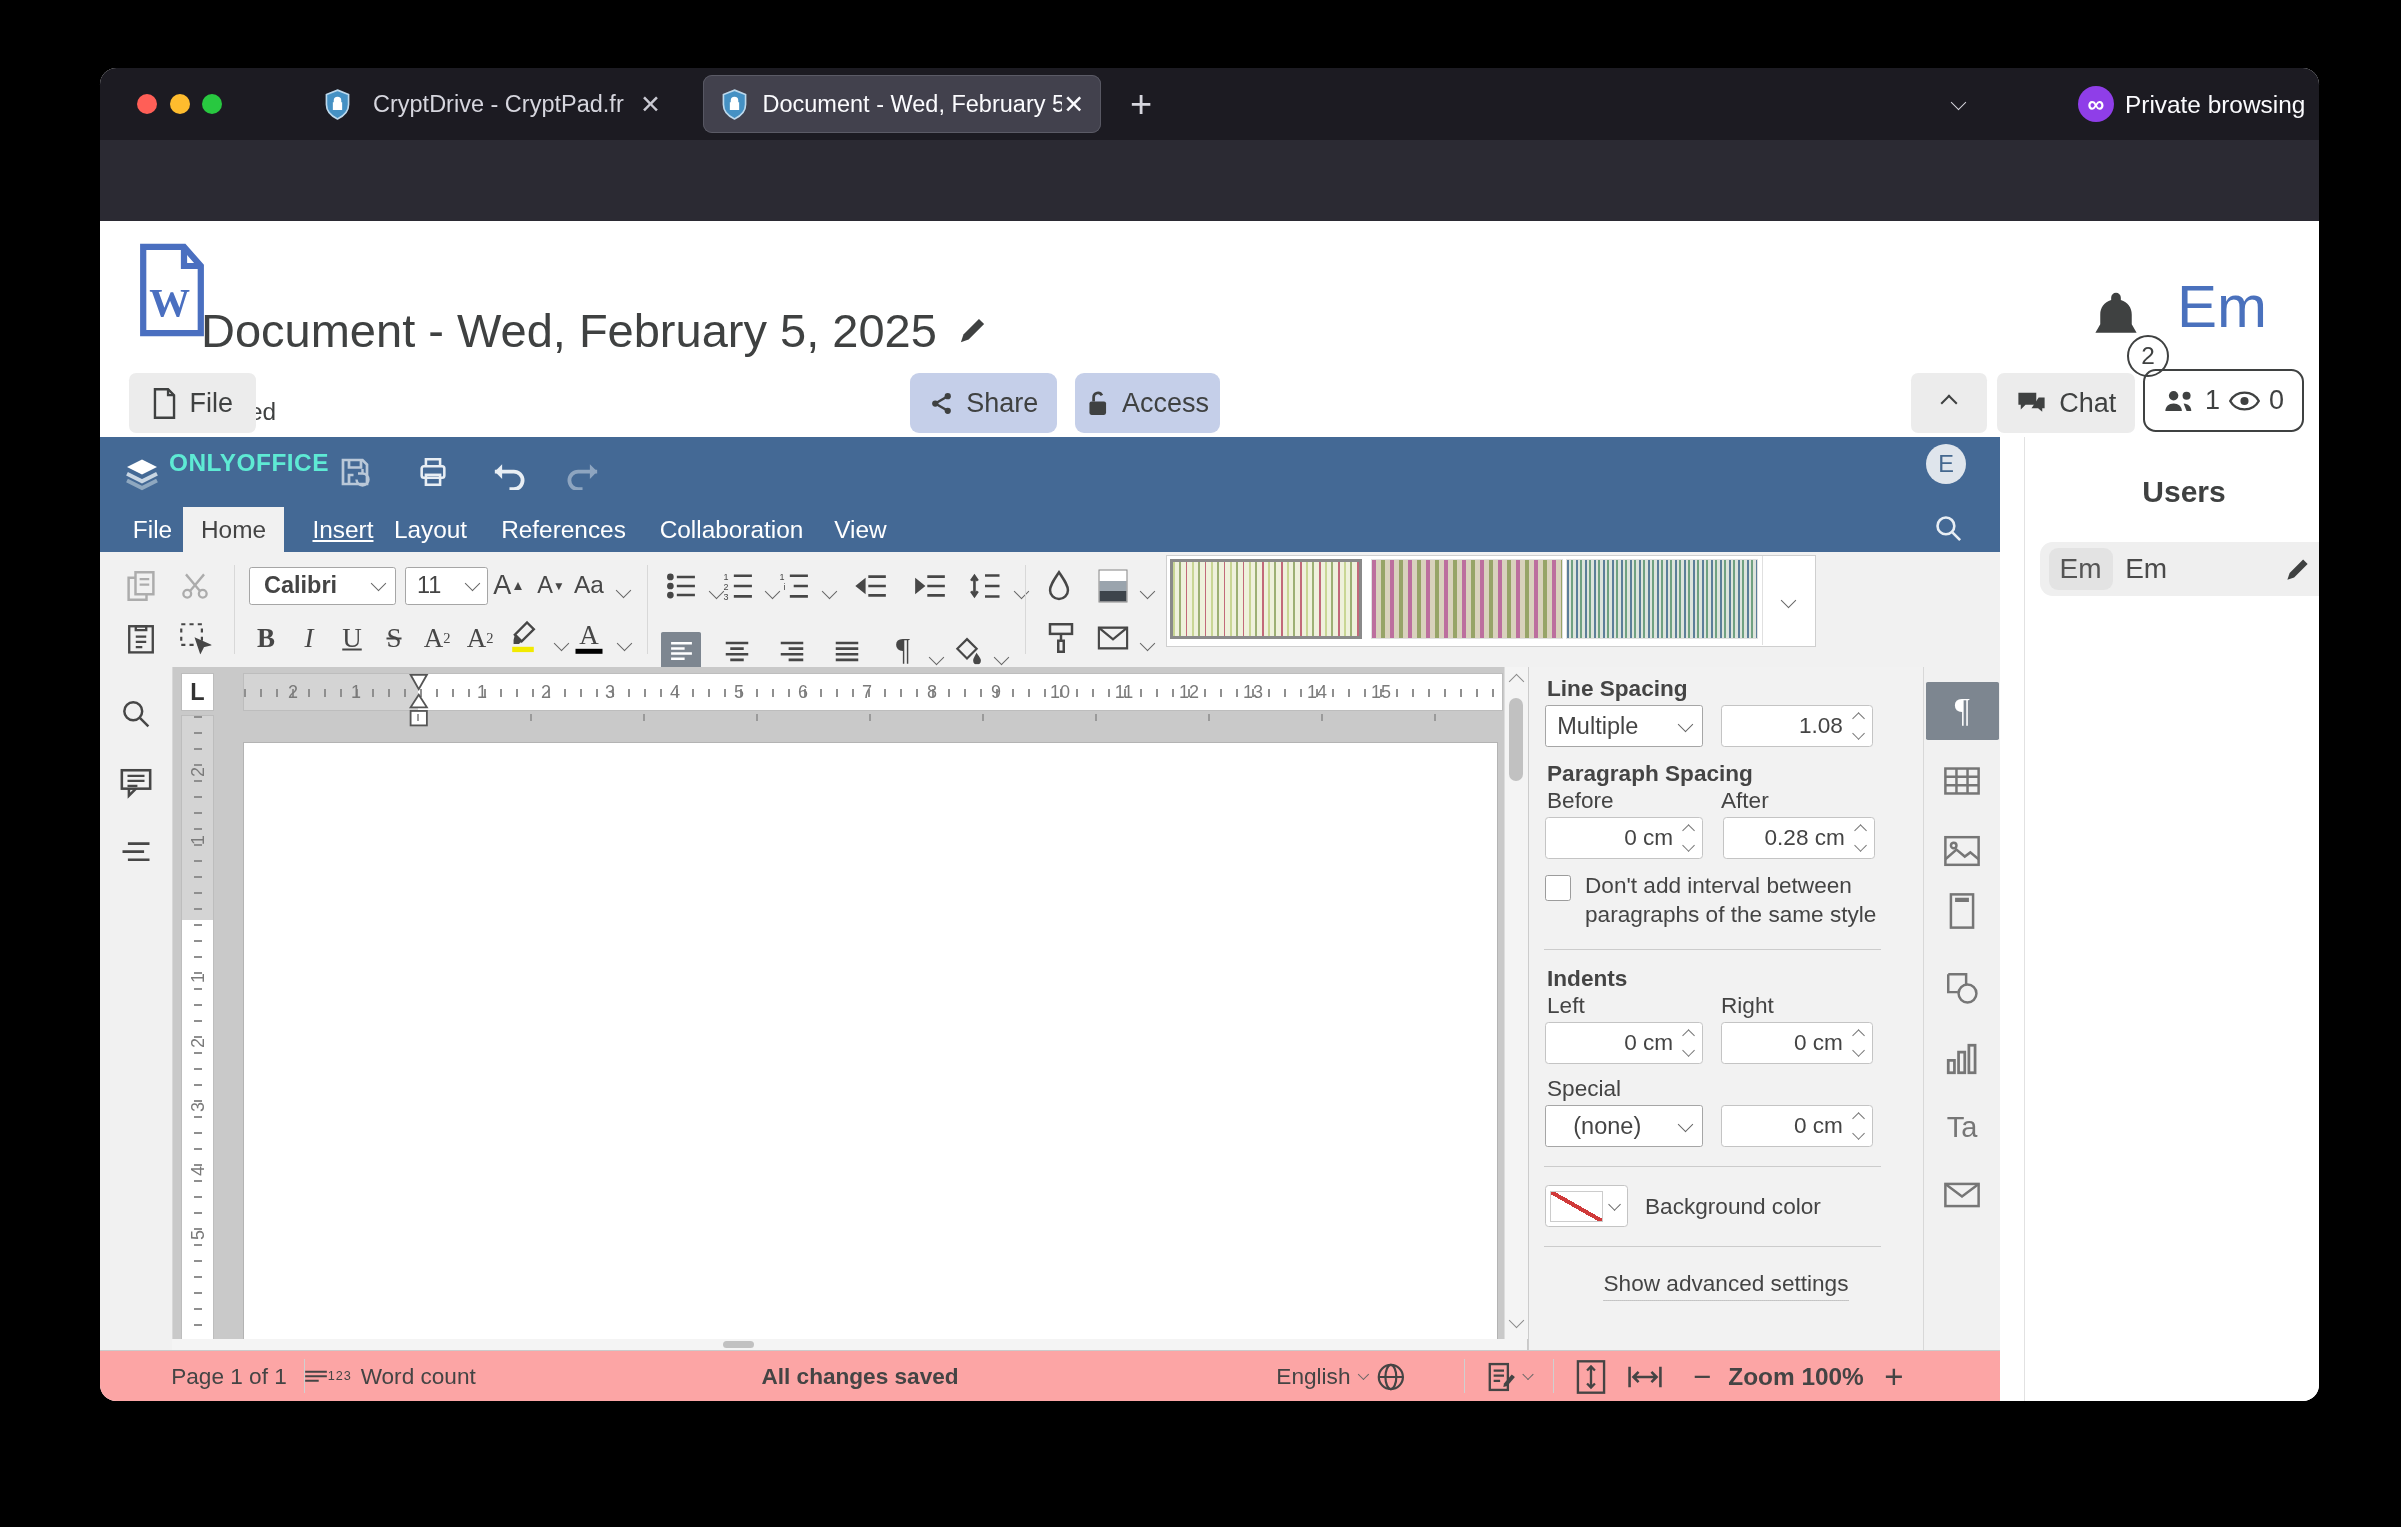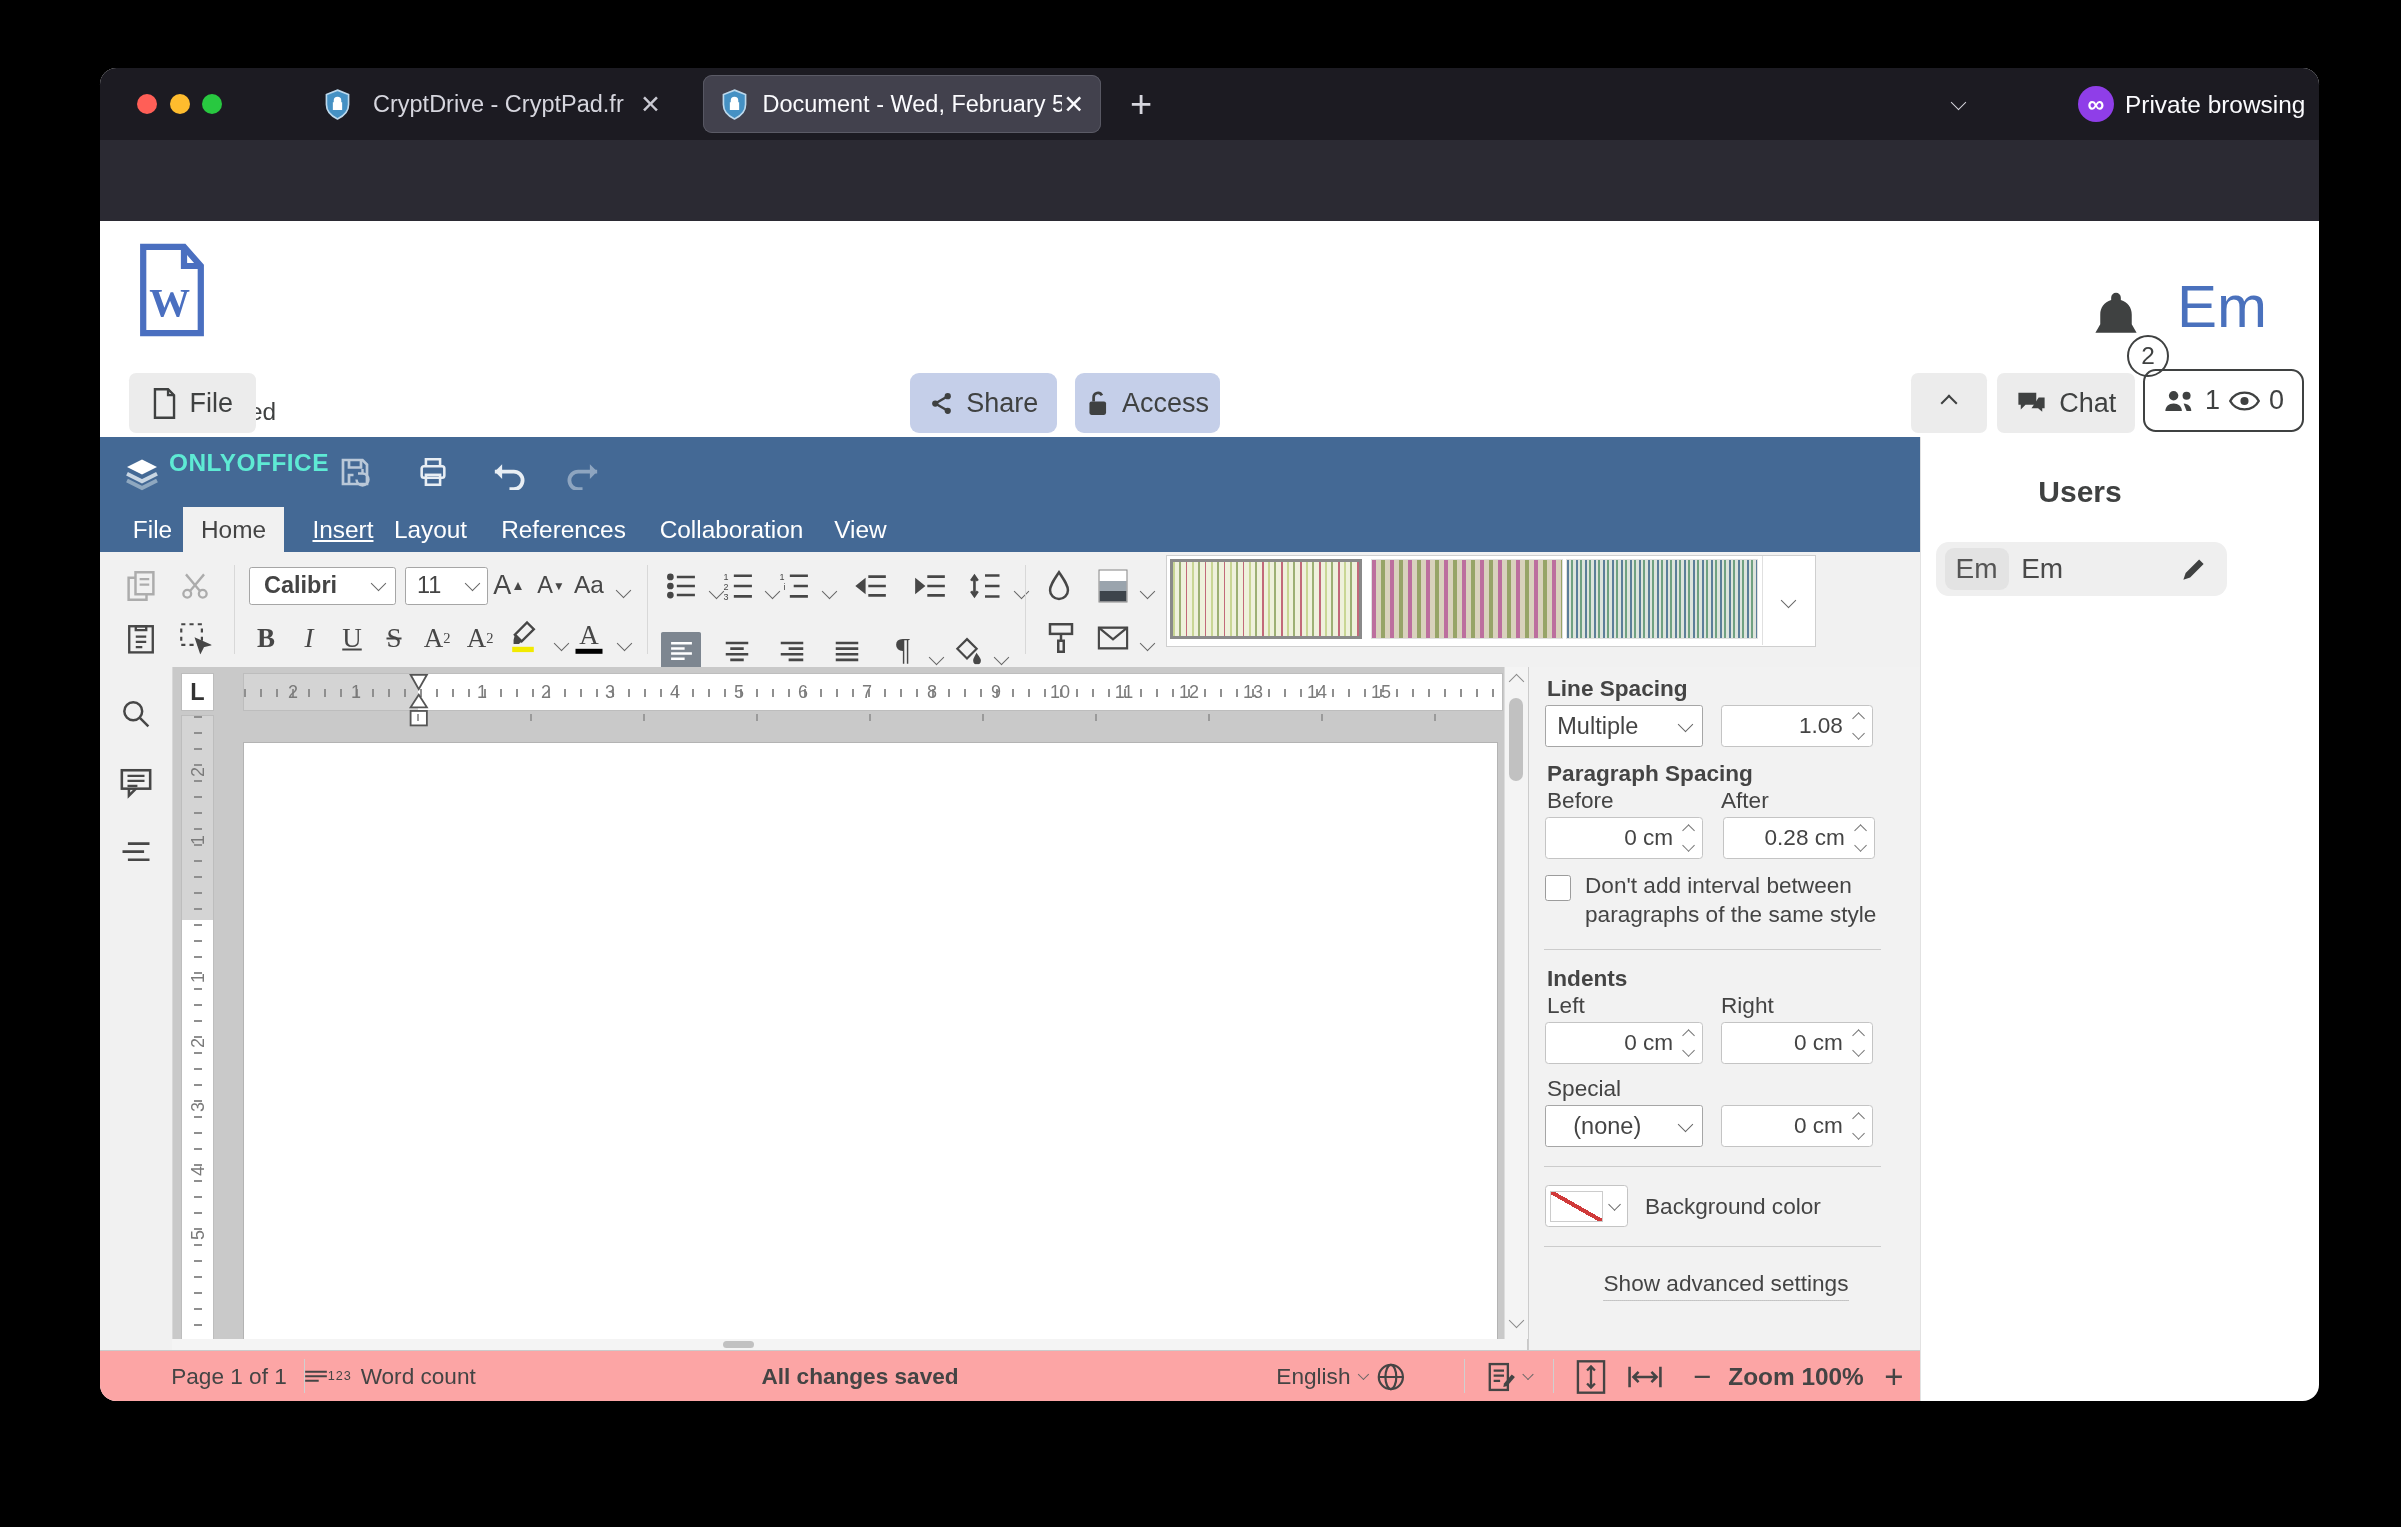--- a/index.html
+++ b/index.html
@@ -51,21 +51,21 @@
   .sp-label{position:absolute;font-size:22.6px;font-weight:700;color:#444;}
   .sp-sub{position:absolute;font-size:22.6px;color:#444;}
   .spin{position:absolute;background:#fff;border:0.9px solid #c4c4c4;border-radius:3.6px;display:flex;align-items:center;justify-content:flex-end;font-size:22.6px;color:#444;}
   .spin .arr{display:flex;flex-direction:column;gap:5.4px;margin:0 9px 0 11px;}
   .spin .arr i{width:8.1px;height:8.1px;border-right:1.8px solid #777;border-bottom:1.8px solid #777;display:block;}
   .spin .arr .u{transform:rotate(-135deg);} .spin .arr .d{transform:rotate(45deg);}
   .divline{position:absolute;height:0.9px;background:#ccc;}
   .statusbar{position:absolute;left:0;top:1282px;width:1900px;height:51px;background:#fca5a5;border-top:0.9px solid #cbcbcb;font-size:22.6px;color:#444;}
   .sbi{position:absolute;top:50%;transform:translate(-50%,-50%);display:flex;align-items:center;gap:9px;white-space:nowrap;cursor:pointer;}
   .sbdiv{position:absolute;top:8.1px;width:0.9px;height:34px;background:#d0d0d0;}
-  .userspanel{position:absolute;left:1820px;top:369px;width:319px;height:964px;background:#fff;border-left:0.9px solid #e2e2e2;box-sizing:border-box;}
+  .userspanel{position:absolute;left:1924px;top:369px;width:319px;height:964px;background:#fff;border-left:0.9px solid #e2e2e2;box-sizing:border-box;}
   svg{display:block;}
 </style>
 </head>
 <body>
 
 <div class="window">
 
   <div class="tabbar">
     <span class="tl" style="left:37px;background:#ff5f57;"></span>
     <span class="tl" style="left:70px;background:#febc2e;"></span>
@@ -146,20 +146,26 @@
       </svg>
   </div>
 
   <div class="cphead">
     <svg style="position:absolute;left:36px;top:20px;" width="72" height="96" viewBox="0 0 30 40">
         <path d="M3 2h17l7 8v28H3z" fill="#fff" stroke="#4a6fc0" stroke-width="2.6"></path>
         <path d="M20 2v8h7" fill="none" stroke="#4a6fc0" stroke-width="2.6"></path>
         <text x="14" y="31" font-size="17" font-weight="bold" fill="#4a6fc0" text-anchor="middle" font-family="Liberation Serif">W</text>
       </svg>
 
+    <div class="doc-title">
+      <span>Document - Wed, February 5, 2025</span>
+      <svg width="31" height="31" viewBox="0 0 24 24">
+          <path d="M3 21l2-6L17 3l4 4L9 19z" fill="#3f4141"></path>
+        </svg>
+    </div>
     <div class="saved">Saved</div>
 
     <svg style="position:absolute;left:1986px;top:66px;" width="60" height="63" viewBox="0 0 24 26">
         <path d="M12 2a2 2 0 0 1 2 2v1c2.9.9 4.5 3.2 4.5 6v4l2 3.5H3.5L5.5 15v-4c0-2.8 1.6-5.1 4.5-6V4a2 2 0 0 1 2-2z" fill="#3f4141"></path>
       </svg>
     <span style="position:absolute;left:2027px;top:113px;width:38px;height:38px;border-radius:50%;background:#fff;border:2.7px solid #3f4141;color:#3f4141;font-size:24.4px;display:flex;align-items:center;justify-content:center;">2</span>
     <span style="position:absolute;left:2077px;top:50px;font-size:60px;font-weight:500;color:#4a71bd;">Em</span>
 
     <div class="btn gray" style="position:absolute;left:29px;top:151px;width:127px;height:60px;">
       <svg width="25" height="31" viewBox="0 0 20 26" fill="none" stroke="#3f4141" stroke-width="2">

